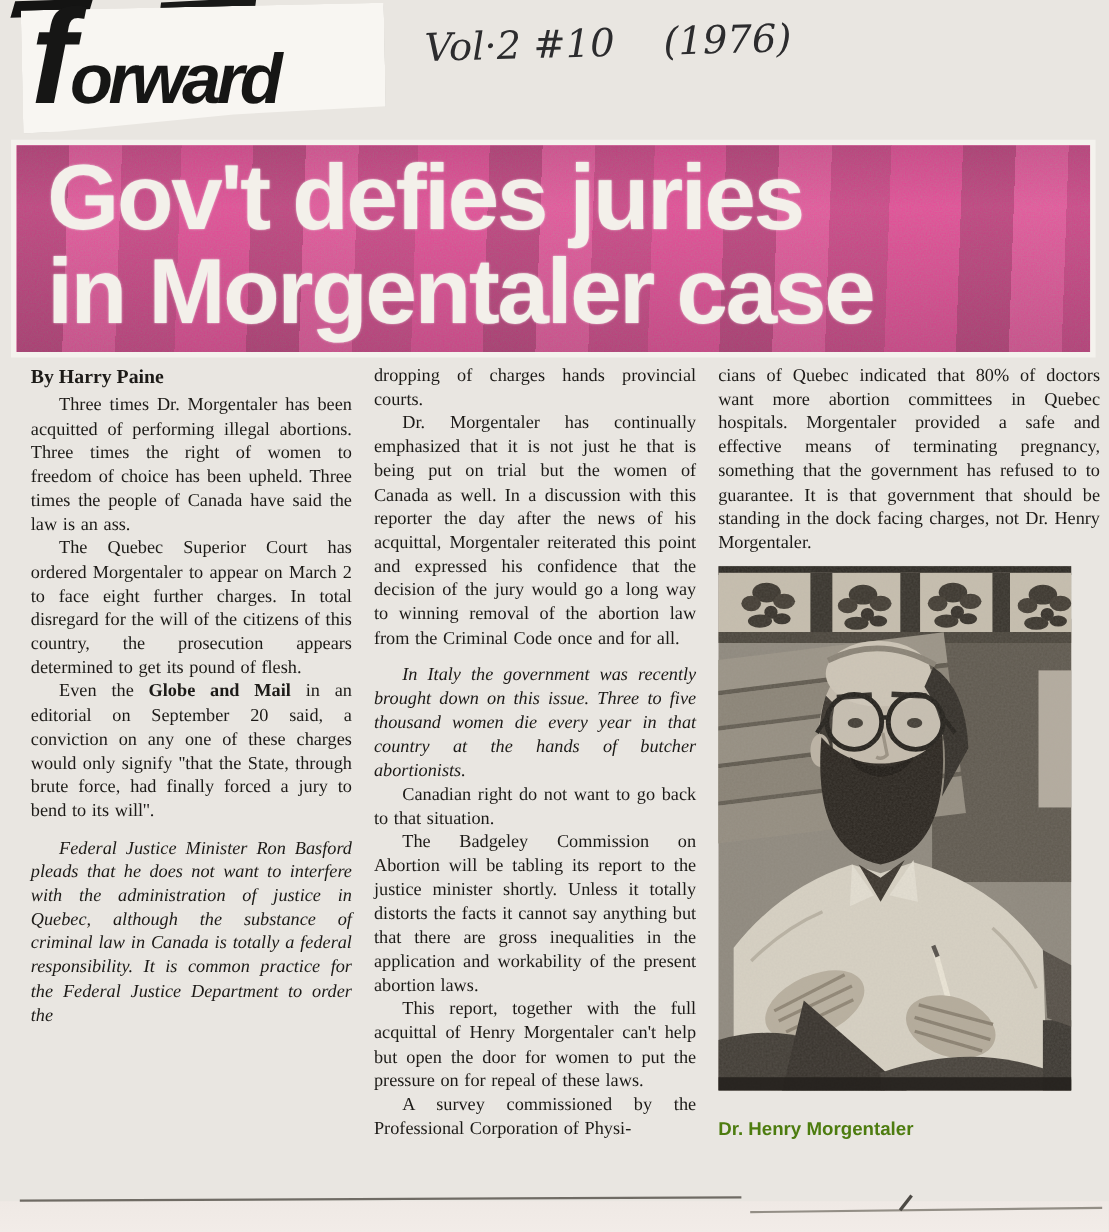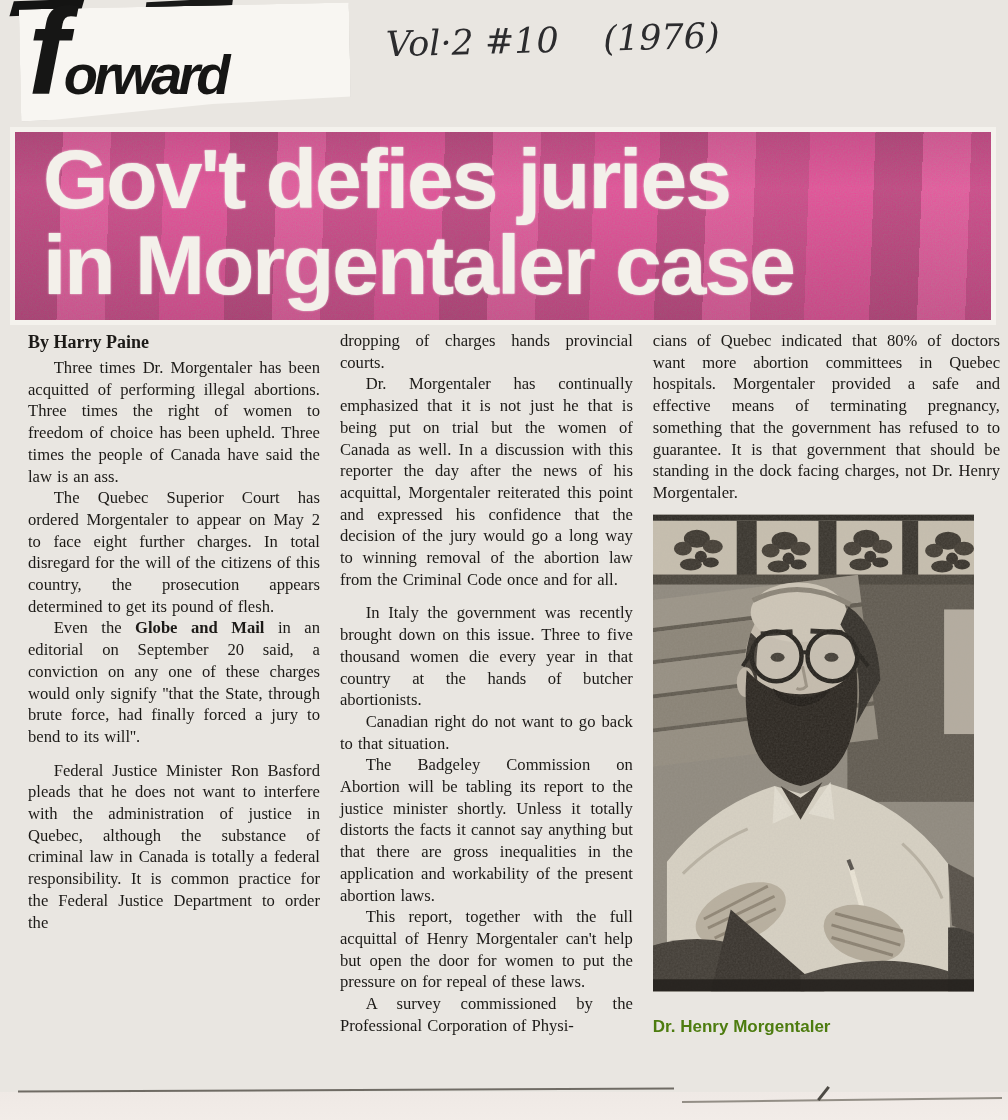--- a/index.html
+++ b/index.html
@@ -17,21 +17,21 @@
     position:absolute;left:20px;top:6px;width:330px;height:112px;background:#f8f6f2;
     transform:rotate(-1.2deg);box-shadow:1px 2px 3px rgba(0,0,0,.14);
     clip-path:polygon(0 0,100% 0,100% 84%,58% 88%,10% 99%,0 100%);
   }
   .logo-text{
     position:absolute;left:28px;top:2px;display:flex;align-items:baseline;
     font-family:"Liberation Sans",sans-serif;font-weight:bold;font-style:italic;
     color:#161615;letter-spacing:-5px;
   }
   .logo-f{font-size:122px;line-height:100px;}
-  .logo-rest{font-size:56px;line-height:80px;letter-spacing:-4px;}
+  .logo-rest{font-size:64px;line-height:80px;letter-spacing:-4px;}
   .annotation{
     position:absolute;left:386px;top:20px;
     font-family:"DejaVu Serif",serif;font-style:italic;
     font-size:35px;color:#2c2c2e;transform:rotate(-1.5deg);white-space:pre;
   }
   
   .headline-block{position:absolute;left:10px;top:127px;width:986px;height:198px;background:#f4f2ed;padding:5px;box-sizing:border-box;}
   .hl-bg{position:relative;width:100%;height:100%;background:#ec4899;overflow:hidden;}
   .hl-noise{position:absolute;inset:0;width:100%;height:100%;}
   .hl-streaks{position:absolute;inset:0;
@@ -52,21 +52,21 @@
     display:flex;gap:20px;
     font-size:16.6px;line-height:21.7px;color:#1c1a17;text-align:justify;
   }
   .col{box-sizing:border-box;}
   .col-1{width:312px;}
   .col-2{width:313px;}
   .col-3{width:371px;}
   .byline{font-weight:bold;font-size:18px;line-height:24px;margin:0 0 3px 0;text-align:left;}
   .article p{margin:0;text-indent:1.55em;word-spacing:.06em;}
   .article p.noindent{text-indent:0;}
-  .article p.gap{margin-top:12px;}
+  .article p.gap{margin-top:12px;font-style:italic;}
   
   .photo-frame{margin-top:10px;width:321px;height:478px;}
   .photo-frame svg{display:block;width:321px;height:478px;}
   .photo-caption{
     margin-top:24px;font-family:"Liberation Sans",sans-serif;
     font-weight:bold;font-size:17px;color:#4d7c0f;text-align:left;text-indent:0;
   }
   
   .below-strip{position:absolute;left:0;top:1092px;width:1008px;height:28px;background:linear-gradient(#efe9e5,#f2ecE8);}
   .clip-edge-left{position:absolute;left:18px;top:1089px;width:656px;height:2px;background:#6f6b64;transform:rotate(-.25deg);}
@@ -106,21 +106,21 @@
         <div>in Morgentaler case</div>
       </div>
     </div>
   </div>
 
   <div class="article">
 
     <div class="col col-1">
       <h3 class="byline">By Harry Paine</h3>
       <p>Three times Dr. Morgentaler has been acquitted of performing illegal abortions. Three times the right of women to freedom of choice has been upheld. Three times the people of Canada have said the law is an ass.</p>
-      <p>The Quebec Superior Court has ordered Morgentaler to appear on May 2 to face eight further charges. In total disregard for the will of the citizens of this country, the prosecution appears determined to get its pound of flesh.</p>
+      <p>The Quebec Superior Court has ordered Morgentaler to appear on March 2 to face eight further charges. In total disregard for the will of the citizens of this country, the prosecution appears determined to get its pound of flesh.</p>
       <p><span>Even the </span><b>Globe and Mail</b><span> in an editorial on September 20 said, a conviction on any one of these charges would only signify ''that the State, through brute force, had finally forced a jury to bend to its will''.</span></p>
       <p class="gap">Federal Justice Minister Ron Basford pleads that he does not want to interfere with the administration of justice in Quebec, although the substance of criminal law in Canada is totally a federal responsibility. It is common practice for the Federal Justice Department to order the</p>
     </div>
 
     <div class="col col-2">
       <p class="noindent">dropping of charges hands provincial courts.</p>
       <p>Dr. Morgentaler has continually emphasized that it is not just he that is being put on trial but the women of Canada as well. In a discussion with this reporter the day after the news of his acquittal, Morgentaler reiterated this point and expressed his confidence that the decision of the jury would go a long way to winning removal of the abortion law from the Criminal Code once and for all.</p>
       <p class="gap">In Italy the government was recently brought down on this issue. Three to five thousand women die every year in that country at the hands of butcher abortionists.</p>
       <p>Canadian right do not want to go back to that situation.</p>
       <p>The Badgeley Commission on Abortion will be tabling its report to the justice minister shortly. Unless it totally distorts the facts it cannot say anything but that there are gross inequalities in the application and workability of the present abortion laws.</p>

